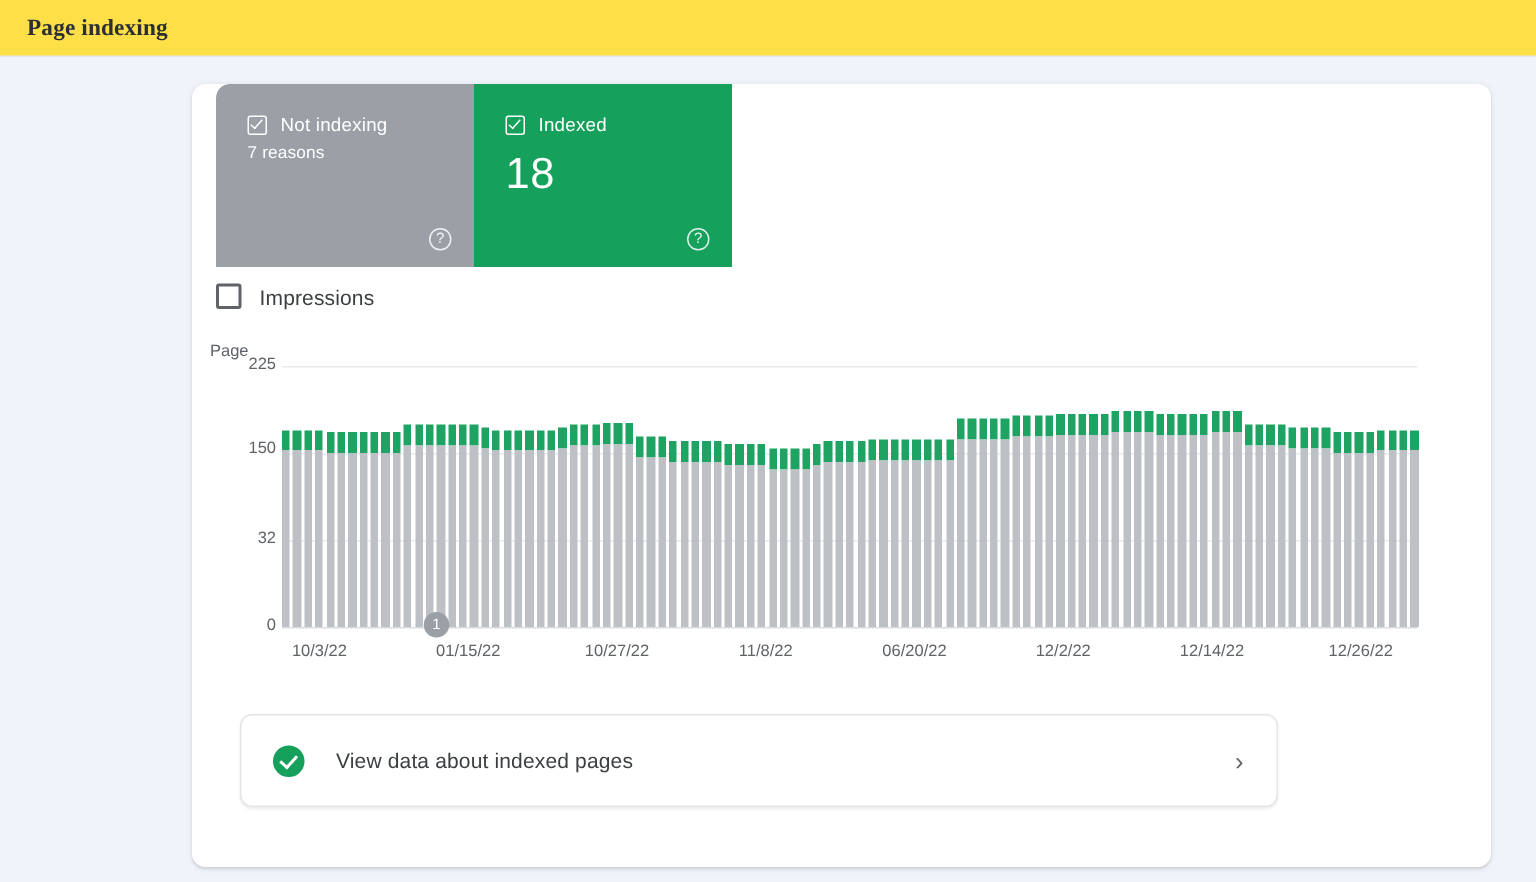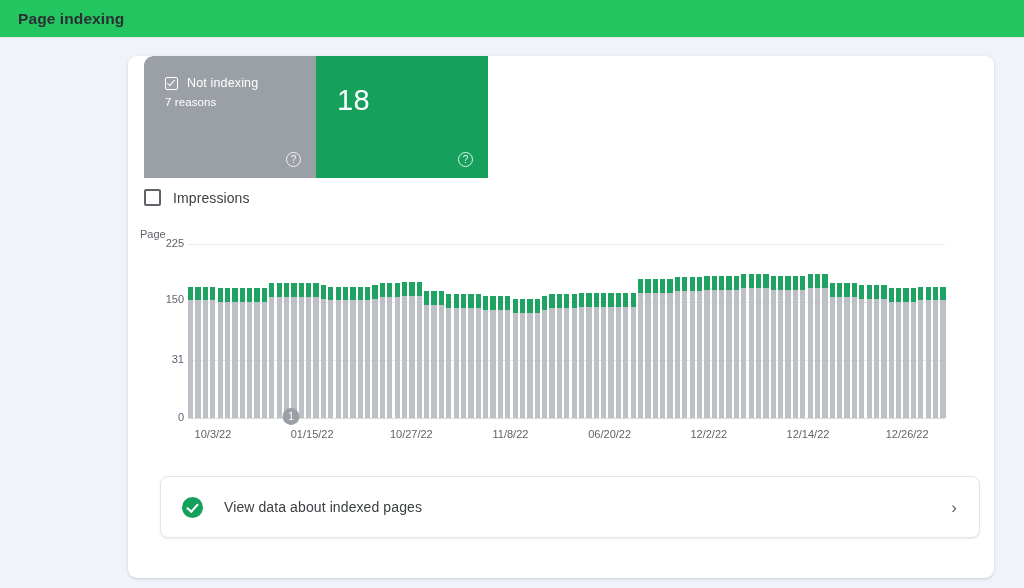--- a/index.html
+++ b/index.html
@@ -16,21 +16,22 @@
   }
 
   
   .page-header {
     height: 38px;
     box-sizing: border-box;
     padding: 0 0 0 18px;
     display: flex;
     align-items: center;
     border-bottom: 1px solid #e3e5ee;
-    background: #22c55e;
+    background: #fde047;
+    font-family: Liberation Serif, serif;
   }
   .page-title {
     font-size: 15.5px;
     font-weight: 700;
     color: #2b2f33;
     letter-spacing: .1px;
   }
 
   
   .content-area {
@@ -243,21 +244,21 @@
     text-align: center;
     transform: translateX(-50%);
     cursor: pointer;
   }
 
   
   .link-card {
     position: absolute;
     left: 32px;
     top: 420px;
-    width: 820px;
+    width: 692px;
     height: 62px;
     background: #ffffff;
     border: 1px solid #e3e5e8;
     border-radius: 8px;
     box-shadow: 0 1px 2px rgba(60,64,67,.10);
     display: flex;
     align-items: center;
     padding: 0 16px 0 21px;
     box-sizing: border-box;
     cursor: pointer;
@@ -310,20 +311,24 @@
       <div class="tile tile-not-indexed">
         <div class="tile-head">
           <span class="cbx"></span>
           <span class="tile-label">Not indexing</span>
         </div>
         <div class="tile-sub">7 reasons</div>
         <div class="help-icon">?</div>
       </div>
 
       <div class="tile tile-indexed">
+        <div class="tile-head">
+          <span class="cbx"></span>
+          <span class="tile-label">Indexed</span>
+        </div>
         <div class="tile-count">18</div>
         <div class="tile-sub"></div>
         <div class="help-icon">?</div>
       </div>
 
     </div>
 
     <div class="legend-row">
       <span class="cbx-empty"></span>
       <span class="legend-label">Impressions</span>
@@ -331,21 +336,21 @@
 
     <div class="chart-block">
       <div class="axis-unit">Page</div>
       <div class="plot">
         <div id="gridlines">
             <div class="gridline" style="top: 0px;"></div>
             <div class="ytick" style="top: 0px;">225</div>
             <div class="gridline" style="top: 58px;"></div>
             <div class="ytick" style="top: 56px;">150</div>
             <div class="gridline" style="top: 116px;"></div>
-            <div class="ytick" style="top: 116px;">31</div>
+            <div class="ytick" style="top: 116px;">32</div>
             <div class="gridline base" style="top: 174px;"></div>
             <div class="ytick" style="top: 174px;">0</div>
           </div>
         <div class="bars" id="bars">
             <div class="bar">
               <div class="bar-indexed" style="height: 13.92px; background: rgb(30, 163, 98);"></div>
               <div class="bar-notindexed" style="height: 117.547px; background: rgb(189, 193, 198);"></div>
             </div>
             <div class="bar">
               <div class="bar-indexed" style="height: 13.92px; background: rgb(30, 163, 98);"></div>

